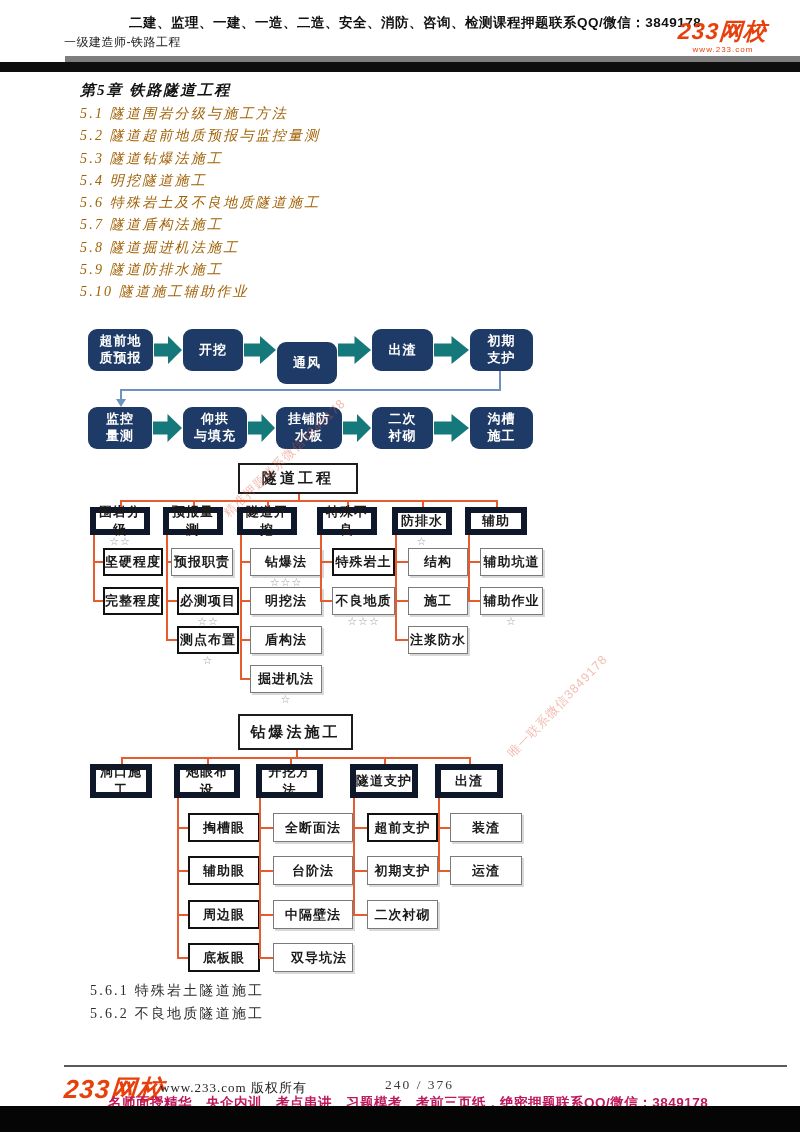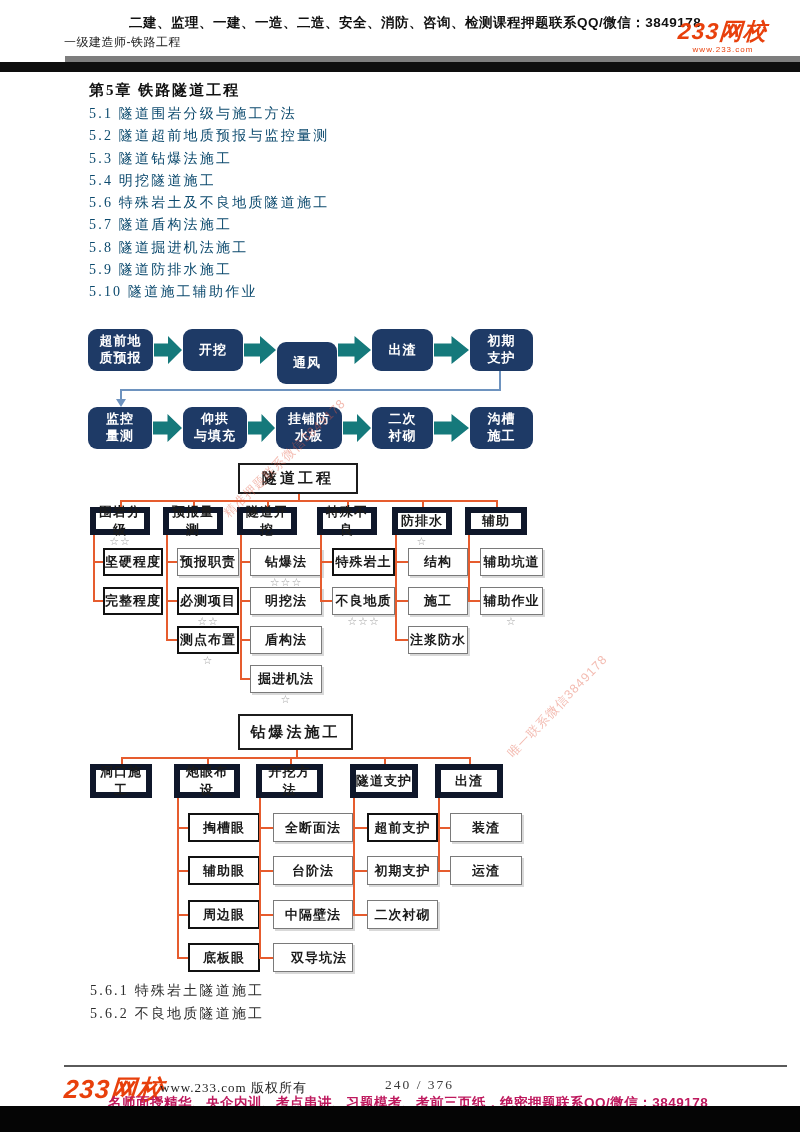--- a/index.html
+++ b/index.html
@@ -11,23 +11,23 @@
   .hdr-line2{position:absolute;left:64px;top:34px;font-size:12px;color:#222;letter-spacing:.5px;
              font-family:"Liberation Sans",sans-serif;}
   .hdr-logo{position:absolute;left:653px;top:16px;width:140px;text-align:center;}
   .logo-text{display:inline-block;font-family:"Liberation Sans",sans-serif;font-weight:bold;
              font-style:italic;font-size:23px;color:#e8400c;transform:skewX(-4deg);letter-spacing:1px;}
   .logo-site{display:block;font-family:"Liberation Sans",sans-serif;font-size:8px;color:#e8400c;
              letter-spacing:1px;margin-top:-2px;}
   .bar-gray{position:absolute;left:65px;top:56px;width:735px;height:6px;background:#7e7e7e;}
   .bar-black{position:absolute;left:0;top:62px;width:800px;height:10px;background:#0e0e0e;}
   
-  #toc{position:absolute;left:89px;top:78px;}
+  #toc{position:absolute;left:80px;top:78px;font-style:italic;}
   .toc-title{font-size:15px;font-weight:bold;color:#111;letter-spacing:2px;line-height:25px;}
-  .toc-item{font-size:14px;color:#0c4a6e;letter-spacing:2.2px;line-height:22.3px;}
+  .toc-item{font-size:14px;color:#a16207;letter-spacing:2.2px;line-height:22.3px;}
   
   .navy-box{position:absolute;background:#1e3a66;color:#fff;border-radius:9px;display:flex;
             align-items:center;justify-content:center;text-align:center;font-weight:bold;
             font-size:13px;line-height:1.3;white-space:pre-line;letter-spacing:1px;
             font-family:"Liberation Sans",sans-serif;}
   .flow-arrow{position:absolute;background:#15797b;
               clip-path:polygon(0 27%,50% 27%,50% 0,100% 50%,50% 100%,50% 73%,0 73%);}
   .blue-line{position:absolute;background:#6e93bf;}
   .blue-head{position:absolute;width:0;height:0;border-left:5px solid transparent;
              border-right:5px solid transparent;border-top:8px solid #6e93bf;}
@@ -127,21 +127,21 @@
       <div class="stars" style="left: 90px; top: 536px; width: 60px;">☆☆</div>
       <div class="oline" style="left: 93px; top: 535px; width: 2px; height: 66px;"></div>
       <div class="oline" style="left: 93px; top: 561px; width: 10px; height: 2px;"></div>
       <div class="obox child bold" style="left: 103px; top: 548px; width: 60px; height: 28px;">坚硬程度</div>
       <div class="oline" style="left: 93px; top: 600px; width: 10px; height: 2px;"></div>
       <div class="obox child bold" style="left: 103px; top: 587px; width: 60px; height: 28px;">完整程度</div>
       <div class="oline" style="left: 193px; top: 500px; width: 2px; height: 7px;"></div>
       <div class="obox parent" style="left: 163px; top: 507px; width: 60px; height: 28px;">预报量测</div>
       <div class="oline" style="left: 166px; top: 535px; width: 2px; height: 105px;"></div>
       <div class="oline" style="left: 166px; top: 561px; width: 11px; height: 2px;"></div>
-      <div class="obox child" style="left: 177px; top: 548px; width: 62px; height: 28px;">预报职责</div>
+      <div class="obox child" style="left: 171px; top: 548px; width: 62px; height: 28px;">预报职责</div>
       <div class="oline" style="left: 166px; top: 600px; width: 11px; height: 2px;"></div>
       <div class="obox child bold" style="left: 177px; top: 587px; width: 62px; height: 28px;">必测项目</div>
       <div class="stars" style="left: 177px; top: 616px; width: 62px;">☆☆</div>
       <div class="oline" style="left: 166px; top: 639px; width: 11px; height: 2px;"></div>
       <div class="obox child bold" style="left: 177px; top: 626px; width: 62px; height: 28px;">测点布置</div>
       <div class="stars" style="left: 177px; top: 655px; width: 62px;">☆</div>
       <div class="oline" style="left: 267px; top: 500px; width: 2px; height: 7px;"></div>
       <div class="obox parent" style="left: 237px; top: 507px; width: 60px; height: 28px;">隧道开挖</div>
       <div class="oline" style="left: 240px; top: 535px; width: 2px; height: 144px;"></div>
       <div class="oline" style="left: 240px; top: 561px; width: 10px; height: 2px;"></div>

